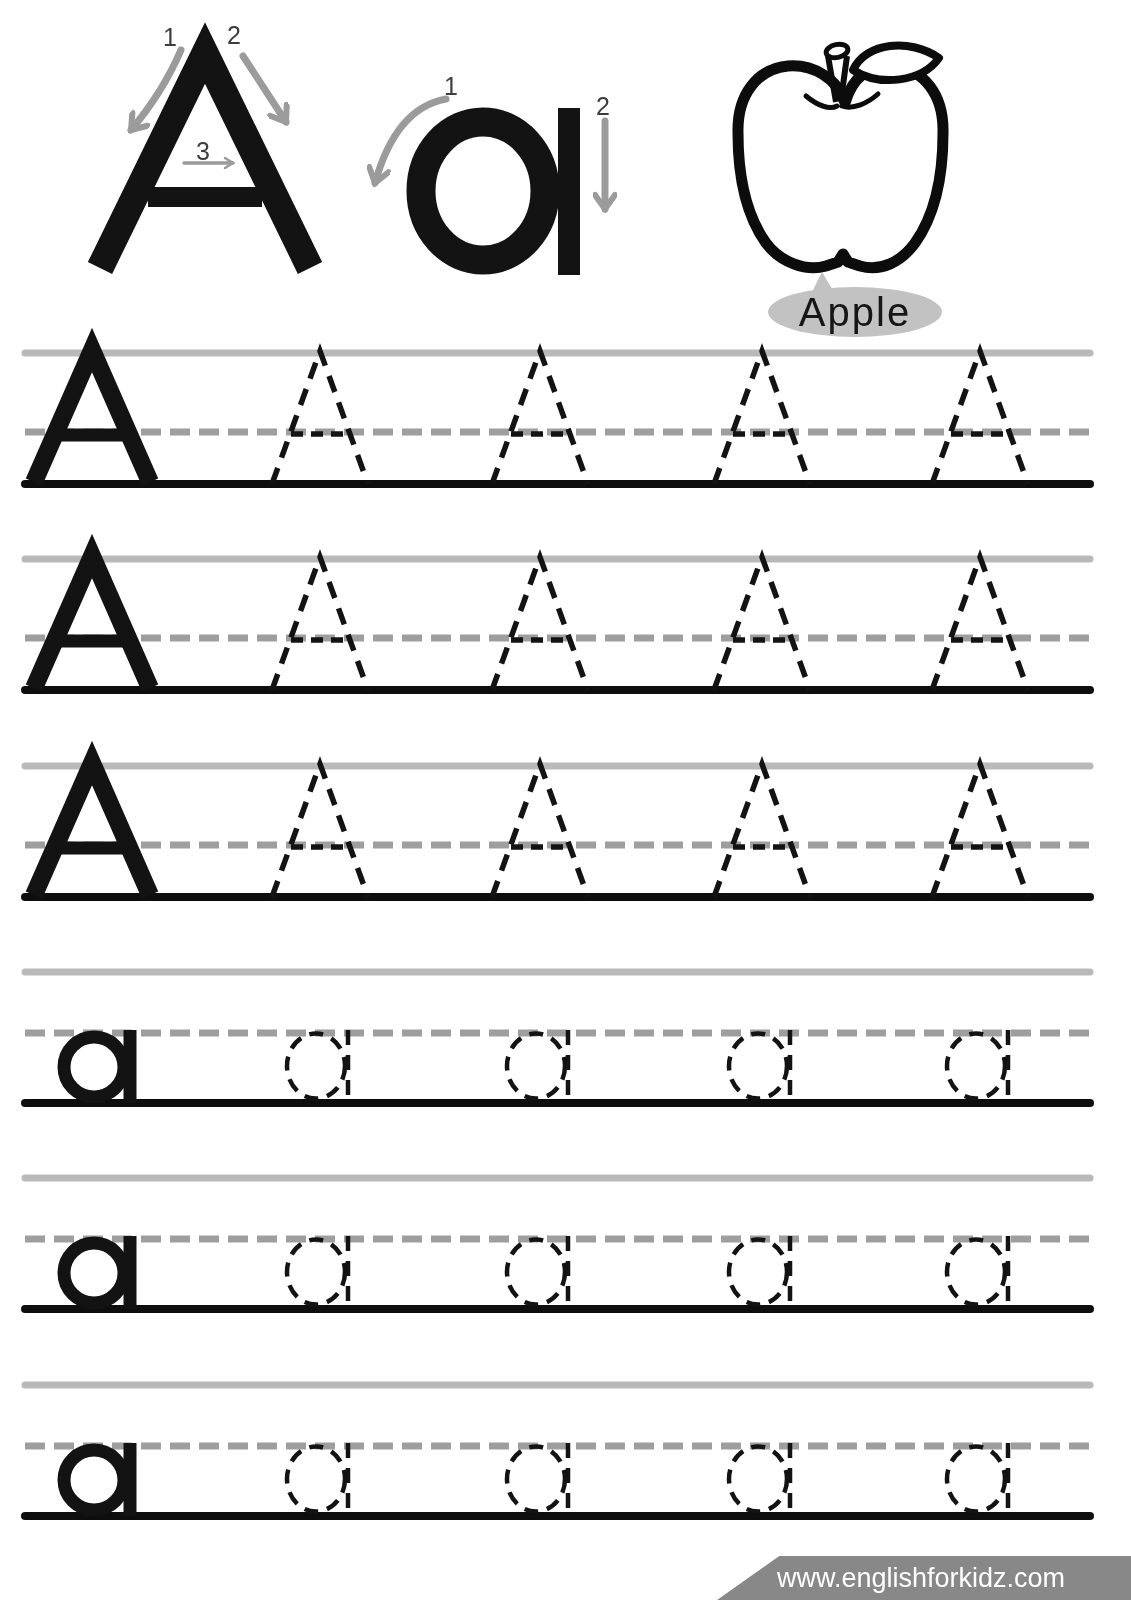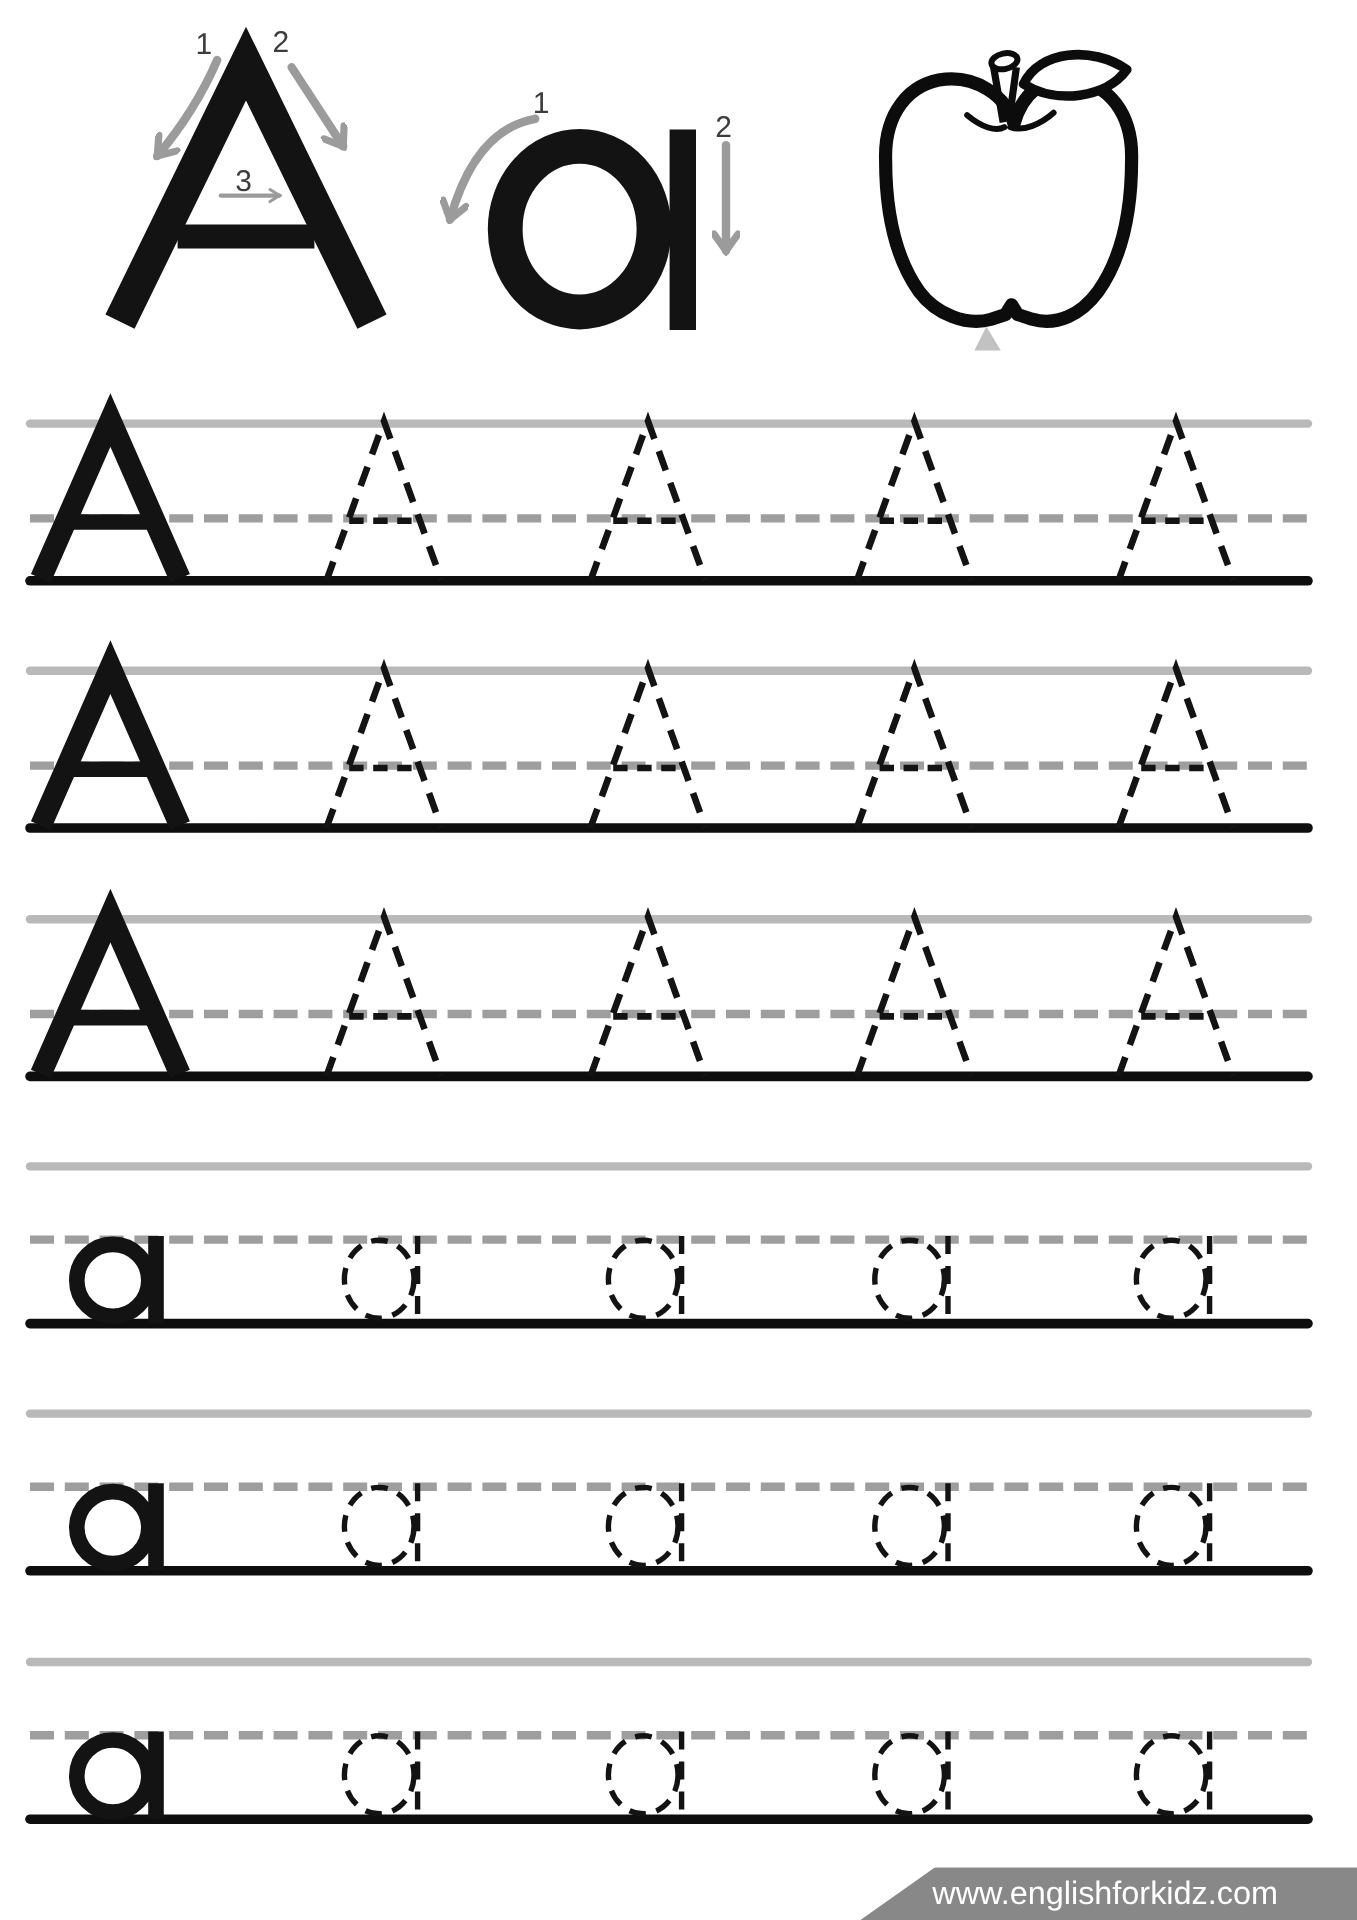--- a/index.html
+++ b/index.html
@@ -127,20 +127,21 @@
       <polygon points="822,272 812,292 834,292" fill="#c2c2c2"></polygon>
     </g>
   </svg>
 
   <span class="num" style="left:163px;top:25px">1</span>
   <span class="num" style="left:227px;top:23px">2</span>
   <span class="num" style="left:196px;top:139px">3</span>
   <span class="num" style="left:444px;top:74px">1</span>
   <span class="num" style="left:596px;top:94px">2</span>
 
+  <div class="apple-label">Apple</div>
 
   <svg class="row-svg" width="1131" height="160" style="top:339px">
     <use href="#uc-lines"></use>
     <use href="#ucA-solid"></use>
     <use href="#ucA-dash" x="320"></use>
     <use href="#ucA-dash" x="540"></use>
     <use href="#ucA-dash" x="762"></use>
     <use href="#ucA-dash" x="980"></use>
   </svg>
 

